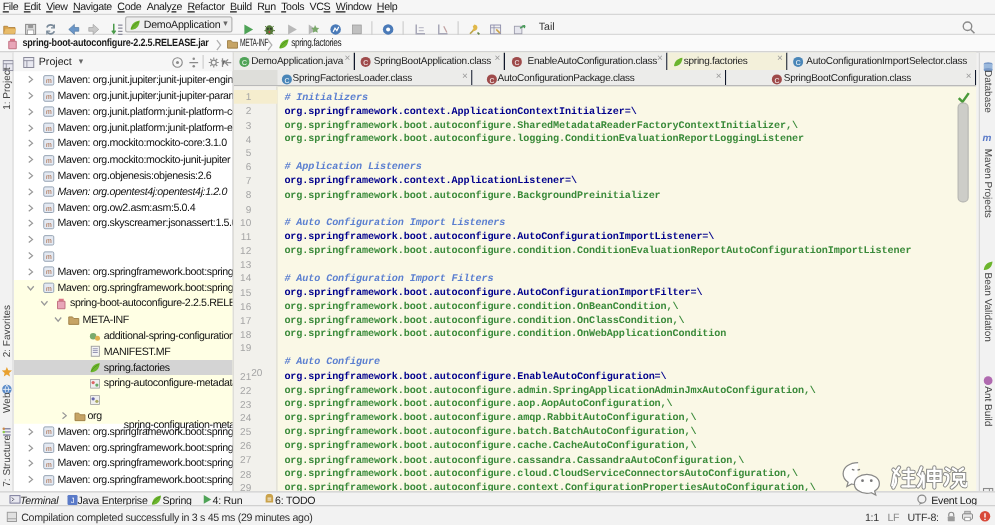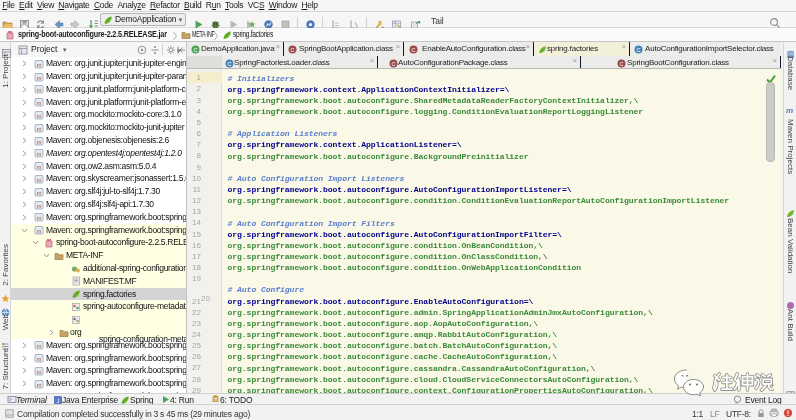--- a/index.html
+++ b/index.html
@@ -280,31 +280,29 @@
         <span style="position:absolute;left:35px;">Maven: org.skyscreamer:jsonassert:1.5.0</span>
       </div>
 <div class="trow" style="top:143.2px;">
         <svg width="7" height="7" style="position:absolute;left:10px;top:3px;" viewBox="0 0 7 7">
           <path d="M2 1 L5 3.5 L2 6" stroke="#999" fill="none" stroke-width="1"></path>
         </svg>
         <span class="ticon i-mvn" style="position:absolute;left:23px;top:1.5px;"><svg width="10" height="10" viewBox="0 0 10 10">
             <rect x="1" y="1.5" width="8" height="7.5" rx="1" fill="#e4e9f2" stroke="#96a4b4" stroke-width="0.8"></rect>
             <text x="5" y="7.5" font-size="5.5" text-anchor="middle" fill="#a05a30" font-family="Liberation Sans">m</text>
           </svg></span>
-        <span style="position:absolute;left:35px;">Maven: org.slf4j:jul-to-slf4j:1.7.30</span>
       </div>
 <div class="trow" style="top:156.0px;">
         <svg width="7" height="7" style="position:absolute;left:10px;top:3px;" viewBox="0 0 7 7">
           <path d="M2 1 L5 3.5 L2 6" stroke="#999" fill="none" stroke-width="1"></path>
         </svg>
         <span class="ticon i-mvn" style="position:absolute;left:23px;top:1.5px;"><svg width="10" height="10" viewBox="0 0 10 10">
             <rect x="1" y="1.5" width="8" height="7.5" rx="1" fill="#e4e9f2" stroke="#96a4b4" stroke-width="0.8"></rect>
             <text x="5" y="7.5" font-size="5.5" text-anchor="middle" fill="#a05a30" font-family="Liberation Sans">m</text>
           </svg></span>
-        <span style="position:absolute;left:35px;">Maven: org.slf4j:slf4j-api:1.7.30</span>
       </div>
 <div class="trow" style="top:168.8px;">
         <svg width="7" height="7" style="position:absolute;left:10px;top:3px;" viewBox="0 0 7 7">
           <path d="M2 1 L5 3.5 L2 6" stroke="#999" fill="none" stroke-width="1"></path>
         </svg>
         <span class="ticon i-mvn" style="position:absolute;left:23px;top:1.5px;"><svg width="10" height="10" viewBox="0 0 10 10">
             <rect x="1" y="1.5" width="8" height="7.5" rx="1" fill="#e4e9f2" stroke="#96a4b4" stroke-width="0.8"></rect>
             <text x="5" y="7.5" font-size="5.5" text-anchor="middle" fill="#a05a30" font-family="Liberation Sans">m</text>
           </svg></span>
         <span style="position:absolute;left:35px;">Maven: org.springframework.boot:spring</span>

